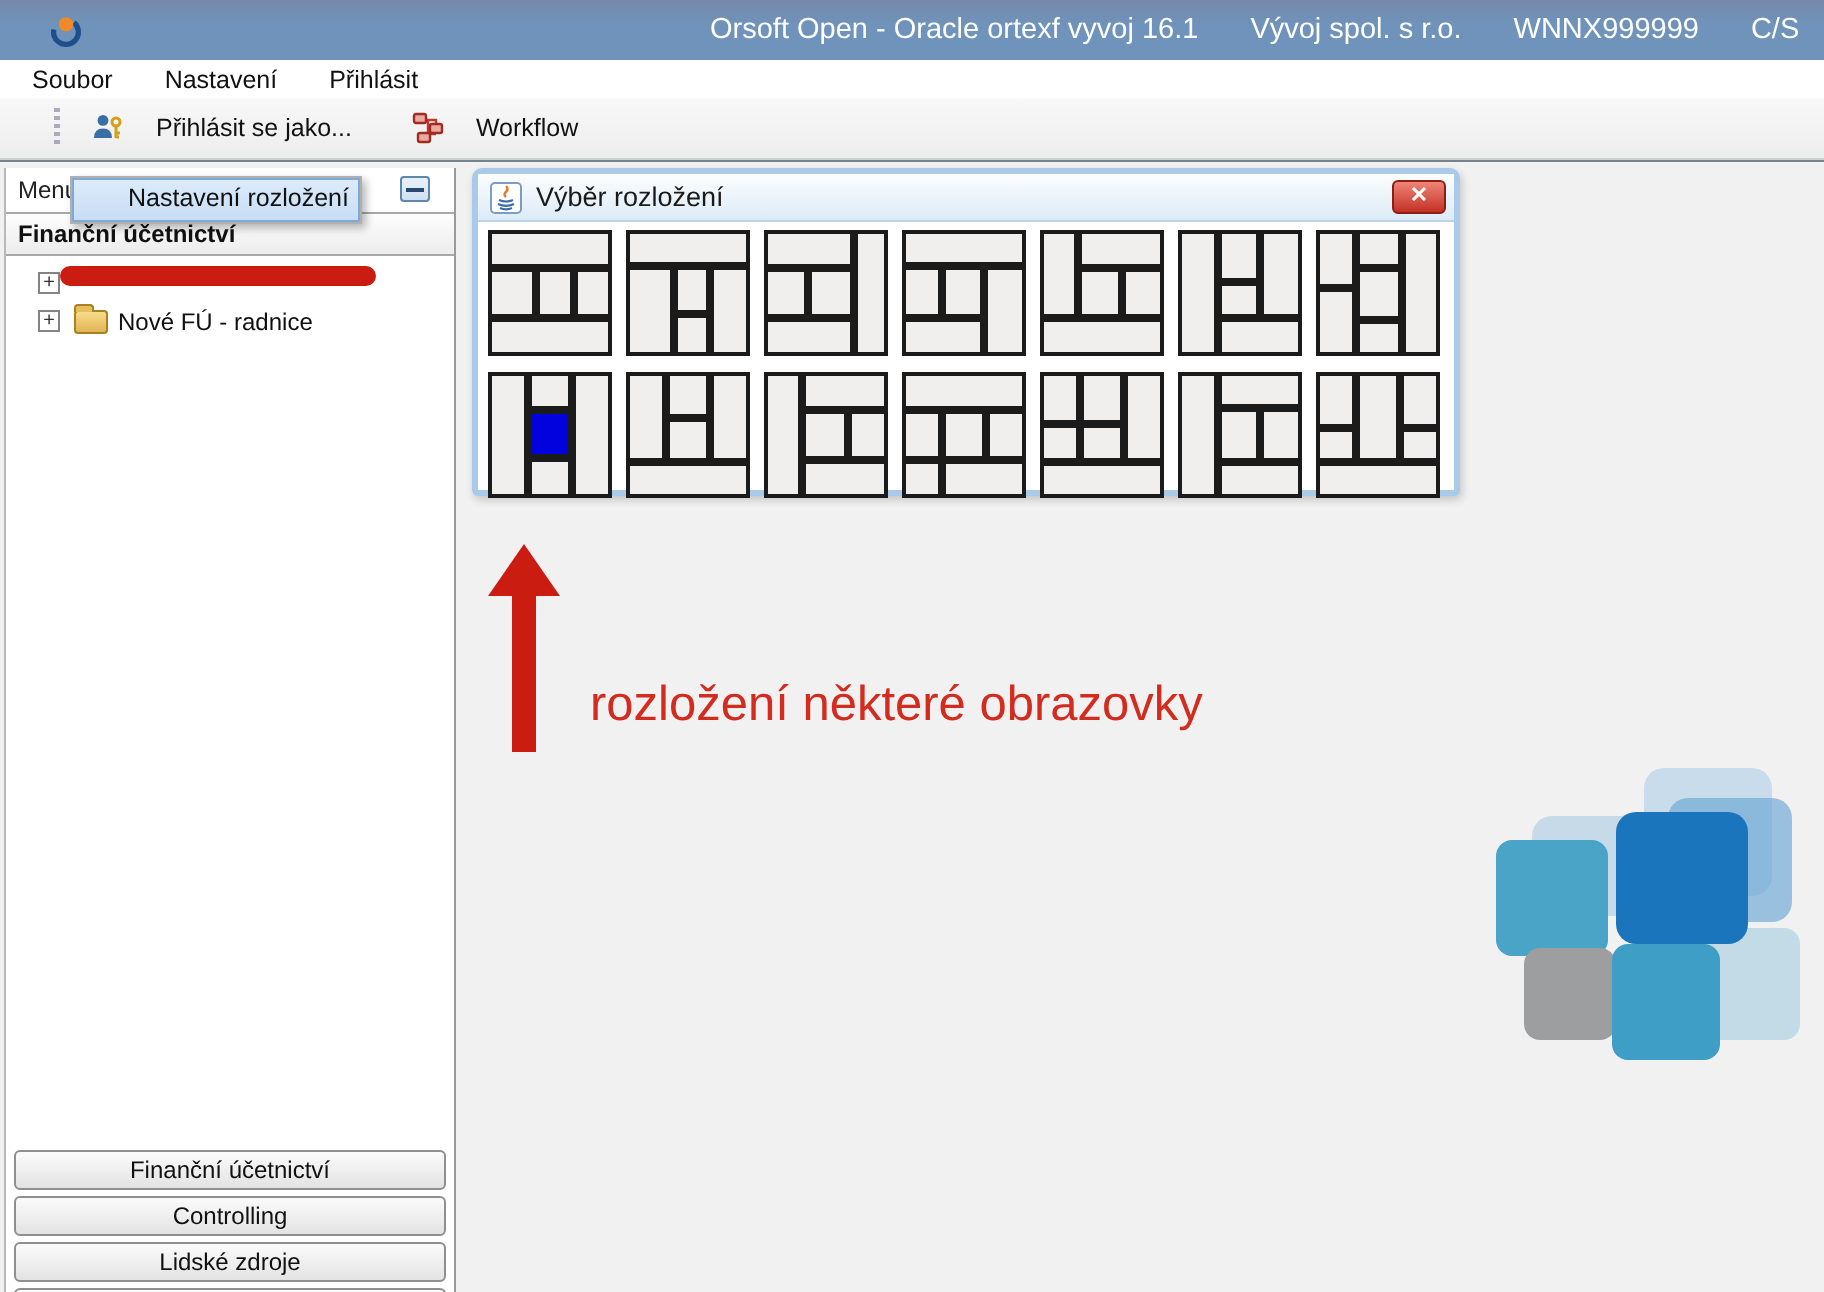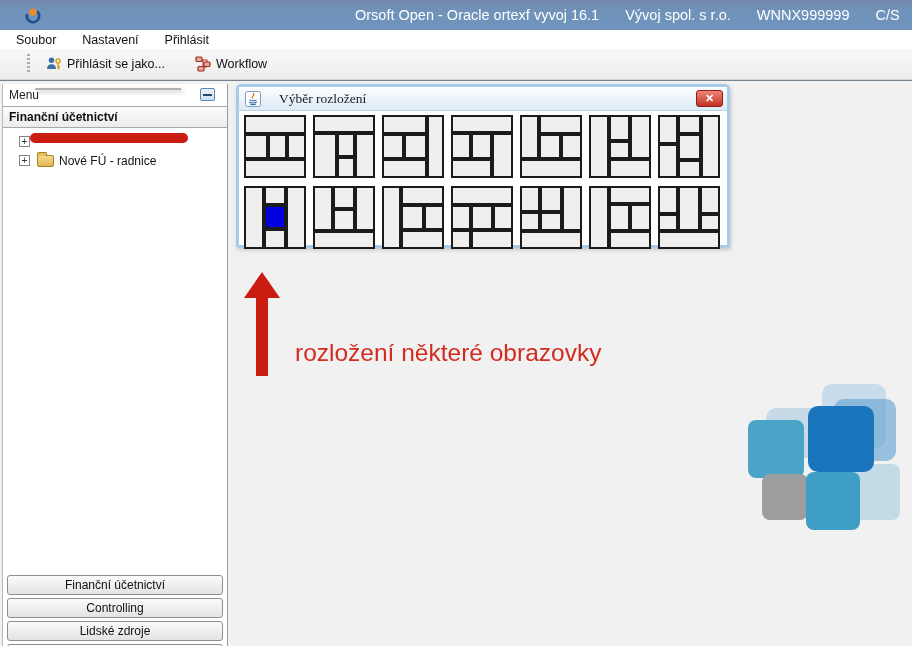--- a/index.html
+++ b/index.html
@@ -19,21 +19,21 @@
   .menubar { position:absolute; left:0; top:30px; width:912px; height:19px; background:#fff;
              display:flex; align-items:center; padding-left:9px; gap:12px; }
   .menubar .mitem { font-size:12.5px; color:#111; padding:2px 7px; cursor:default; }
 
   
   .toolbar { position:absolute; left:0; top:49px; width:912px; height:31px;
              background:linear-gradient(#f8f8f8,#ededee); border-bottom:1px solid #cfd3d7;
              display:flex; align-items:center; }
   .grip { width:3px; height:20px; margin-left:27px; margin-right:8px;
           background-image:repeating-linear-gradient(#aab 0 2px, transparent 2px 4px); }
-  .tbtn { display:flex; align-items:center; gap:5px; padding:3px 8px; font-size:12.5px; color:#111; border-radius:3px; }
+  .tbtn { display:flex; align-items:center; gap:16px; padding:3px 8px; font-size:12.5px; color:#111; border-radius:3px; }
   .tbtn + .tbtn { margin-left:14px; }
 
   
   .content-frame { position:absolute; left:0; top:80px; width:912px; height:566px;
                    background:#f1f1f2; border-top:1px solid #76828e; }
 
   
   .sidebar { position:absolute; left:2px; top:84px; width:226px; height:562px;
              background:#fff; border-left:1px solid #b9b9b9; border-right:1px solid #9a9a9a; overflow:hidden; }
   .sb-header { position:relative; height:22px; background:#fff; display:flex; align-items:center;
@@ -72,21 +72,21 @@
   .arrow-up .head { position:absolute; left:0; top:0; width:0; height:0;
                     border-left:18px solid transparent; border-right:18px solid transparent; }
   .arrow-up .shaft { position:absolute; left:12px; top:24px; width:12px; height:80px; }
   .annot-text { position:absolute; left:295px; top:337px; font-size:24.5px; line-height:31px; z-index:20; }
 
   
   .dialog { position:absolute; left:236px; top:84px; width:494px; height:164px;
             border:3px solid #a9cbe9; border-radius:5px 5px 3px 3px; background:#fff;
             box-shadow:1px 2px 4px rgba(0,0,0,.18); z-index:10; }
   .dlg-title { position:relative; height:24px; background:linear-gradient(#fcfdfe,#dcebf7);
-               border-bottom:1px solid #b9d4ea; display:flex; align-items:center; padding-left:6px; gap:18px;font-family:Liberation Serif, serif; }
+               border-bottom:1px solid #b9d4ea; display:flex; align-items:center; padding-left:6px; gap:7px; }
   .dlg-title .txt { font-size:13.5px; color:#1a1a1a; }
   .dlg-close { position:absolute; right:4px; top:3px; width:27px; height:17px;
                background:linear-gradient(#ef8476,#c23225); border:1px solid #8e1d12; border-radius:3px;
                color:#fff; font-size:11px; font-weight:bold; text-align:center; line-height:15px; }
   .dlg-body { position:relative; height:134px; background:#fff; padding:4px 0 0 5px; }
   .thumb-row { display:flex; gap:7px; margin-bottom:8px; }
   .thumb { position:relative; width:62px; height:63px; background:#fff; flex:0 0 auto; }
   .cell { position:absolute; border:2px solid #1b1b1b; background:#f0efed; }
   .cell.sel { background:#0202df; }
 
@@ -282,20 +282,21 @@
           <div class="cell" style="left: 67%; top: 0%; width: 33%; height: 44%;"></div>
           <div class="cell" style="left: 0%; top: 44%; width: 33%; height: 28%;"></div>
           <div class="cell" style="left: 67%; top: 44%; width: 33%; height: 28%;"></div>
           <div class="cell" style="left: 0%; top: 72%; width: 100%; height: 28%;"></div>
         </div>
       </div>
   </div>
 </div>
 
 <div class="ctxmenu">
+  <div class="ctxitem selected">Nastavení rozložení</div>
 </div>
 
 <div class="red-underline" style="background: rgb(203, 28, 18);"></div>
 
 <div class="arrow-up">
   <div class="head" style="border-bottom: 26px solid rgb(203, 28, 18);"></div>
   <div class="shaft" style="background: rgb(203, 28, 18);"></div>
 </div>
 
 <div class="annot-text" style="color: rgb(211, 43, 30);">

